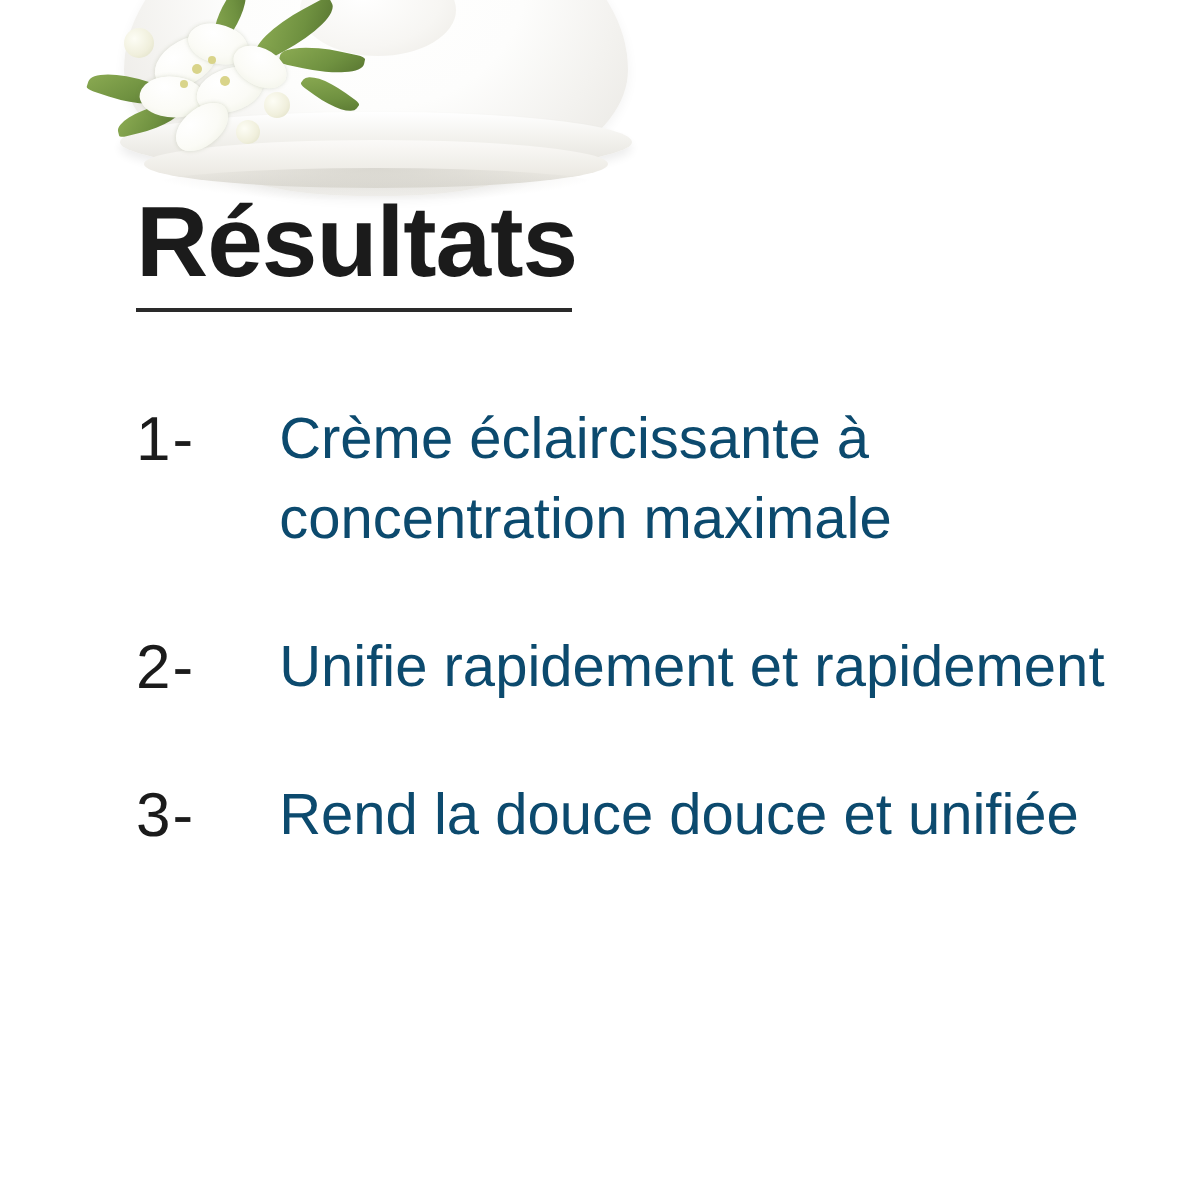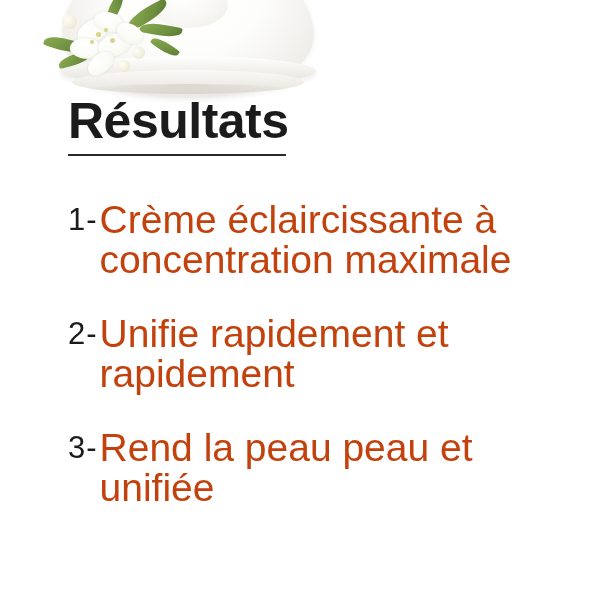--- a/index.html
+++ b/index.html
@@ -156,25 +156,26 @@
     white-space: pre;
   }
   .item-dash {
     font-size: 31px;
     line-height: 40px;
     color: #1b1b1b;
     flex: 0 0 auto;
     padding: 0 1px;
   }
   .item-text {
-    font-size: 39px;
+    font-size: 29px;
     line-height: 40px;
-    color: #c2410c;
+    color: #0c4a6e;
     flex: 1 1 auto;
     padding-left: 2px;
+    margin-left: 40px;
   }
 </style>
 </head>
 <body>
 
 <div id="page">
 
   <div class="hero">
     <div class="jar"></div>
     <div class="swirl"></div>
@@ -223,18 +224,18 @@
 
     <div class="item">
       <span class="item-num">2</span>
       <span class="item-dash">-</span>
       <span class="item-text">Unifie rapidement et rapidement</span>
     </div>
 
     <div class="item">
       <span class="item-num">3</span>
       <span class="item-dash">-</span>
-      <span class="item-text">Rend la peau peau et unifiée</span>
+      <span class="item-text">Rend la douce douce et unifiée</span>
     </div>
 
   </div>
 
 </div>
 
 </body></html>

